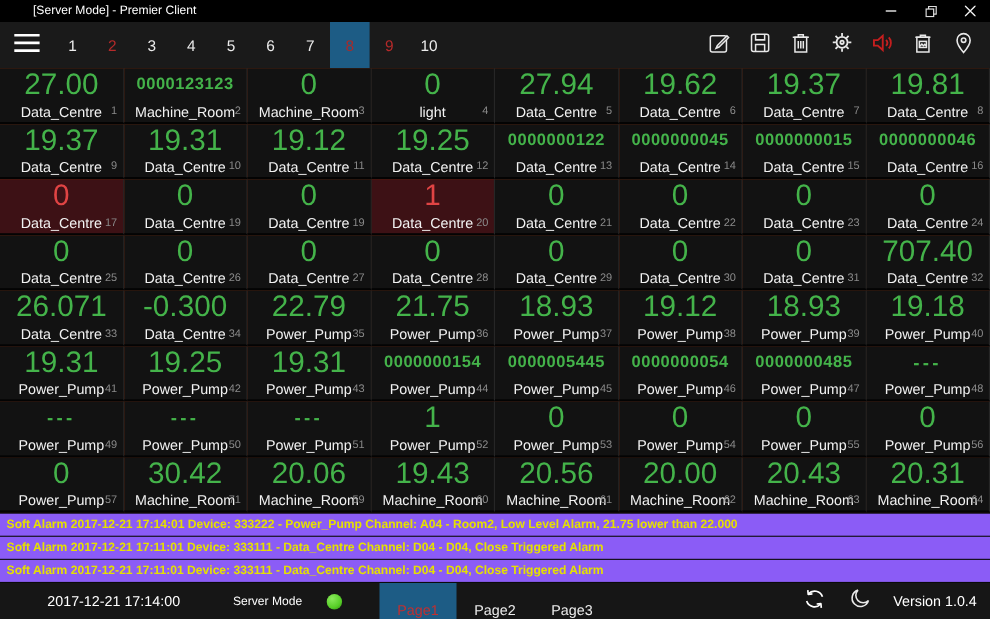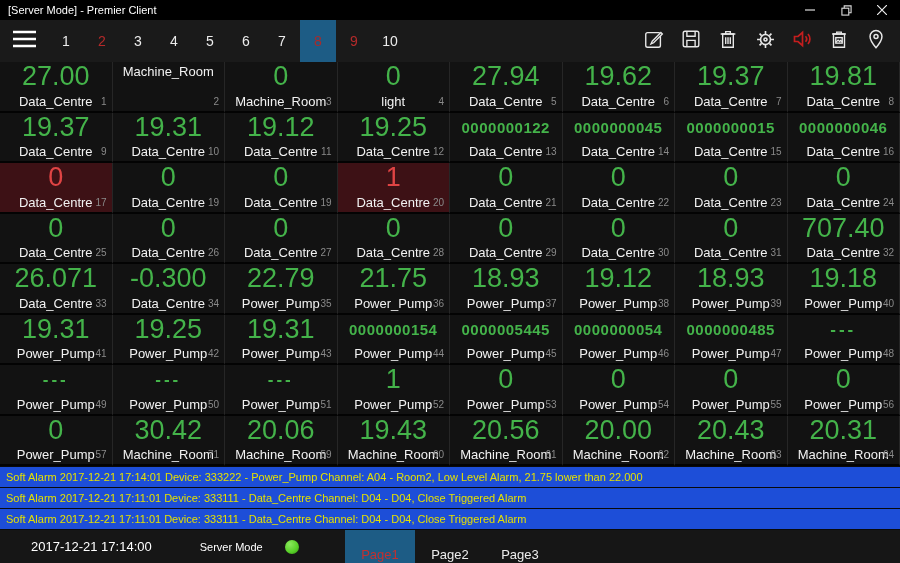--- a/index.html
+++ b/index.html
@@ -1,20 +1,20 @@
 <!DOCTYPE html>
 <html><head>
 <meta charset="utf-8">
 <style>
   * { margin:0; padding:0; box-sizing:border-box; }
   html,body { width:900px; height:563px; overflow:hidden; background:#000;
     font-family:"Liberation Sans", sans-serif; -webkit-font-smoothing:antialiased; }
 
   
-  .titlebar { height:20px; background:#000; display:flex; align-items:center; color:#fff; }
+  .titlebar { height:20px; background:#000; display:flex; align-items:center; color:#fff;padding-left:22px; }
   .titlebar .title { font-size:11px; padding-left:8px; flex:1; }
   .win-btn { width:36px; height:20px; display:flex; align-items:center; justify-content:center; color:#ddd; }
   .win-btn svg { display:block; }
 
   
   .toolbar { height:42px; background:#1a1a1a; display:flex; align-items:stretch; }
   .hamburger { width:48px; display:flex; align-items:center; justify-content:center; }
   #page-tabs { display:flex; }
   .page-tab { width:36px; display:flex; align-items:center; justify-content:center;
     font-size:14px; color:#ececec; }
@@ -31,27 +31,27 @@
   .cell .value.small { font-size:15px; font-weight:600; letter-spacing:.5px; }
   .cell .value.dashes { font-size:17px; font-weight:700; letter-spacing:3px; }
   .cell .meta { height:19px; display:flex; align-items:center; }
   .cell .label { color:#f2f2f2; font-size:13px; }
   .cell .idx { position:absolute; right:5px; bottom:4px; color:#8a8a8a; font-size:10px; }
   .cell.alarm { background:#3d1115; }
   .cell.alarm .value { color:#e04444; }
 
   
   #alarm-list { height:64px; background:#0a0a0a; padding-top:1px; }
-  .alarm-line { height:20px; line-height:20px; margin-bottom:1px; background:#1d4ed8;
-    color:#e5e000; font-size:11px; font-weight:400; padding-left:6px;
+  .alarm-line { height:20px; line-height:20px; margin-bottom:1px; background:#8b5cf6;
+    color:#e5e000; font-size:11px; font-weight:700; padding-left:6px;
     white-space:nowrap; overflow:hidden; }
 
   
   .statusbar { position:relative; height:33px; background:#161616; display:flex; align-items:center; color:#fff; }
-  .datetime { font-size:13px; padding-left:31px; }
+  .datetime { font-size:13px; padding-left:15px;margin-left:28px; }
   .mode { font-size:11px; margin-left:48px; }
   .dot { width:14px; height:14px; border-radius:50%; margin-left:22px;
     background:radial-gradient(circle at 35% 30%, #8ae95c, #57cf27 60%, #2e8a12); }
   #status-tabs { position:absolute; left:345px; top:0; height:33px; display:flex; }
   .status-tab { width:70px; height:48px; display:flex; align-items:center; justify-content:center;
     font-size:13px; color:#ececec; }
   .status-tab.active { background:#1d5c85; color:#c23030; }
   .status-right { margin-left:auto; display:flex; align-items:center; gap:18px; padding-right:12px; }
   .version { font-size:13px; }
 </style>
@@ -171,20 +171,21 @@
 
 <div id="grid">
     <div class="cell">
       <div class="value">27.00</div>
       <div class="meta">
         <span class="label">Data_Centre</span>
       </div>
       <span class="idx">1</span>
     </div>
     <div class="cell">
+      <div class="value small">0000123123</div>
       <div class="meta">
         <span class="label">Machine_Room</span>
       </div>
       <span class="idx">2</span>
     </div>
     <div class="cell">
       <div class="value">0</div>
       <div class="meta">
         <span class="label">Machine_Room</span>
       </div>
@@ -627,13 +628,33 @@
 
 <div class="statusbar">
   <span class="datetime">2017-12-21 17:14:00</span>
   <span class="mode">Server Mode</span>
   <span class="dot"></span>
   <div id="status-tabs">
       <div class="status-tab active">Page1</div>
       <div class="status-tab">Page2</div>
       <div class="status-tab">Page3</div>
     </div>
+  <div class="status-right">
+    <span class="tb-icon">
+      <span>
+        <svg width="23" height="23" viewBox="0 0 24 24" fill="none" stroke="#fff" stroke-width="1.6">
+          <path d="M19.5 10A7.8 7.8 0 0 0 6.2 7.2"></path>
+          <path d="M5.6 3.6l.4 4 4-.4" stroke-linejoin="round"></path>
+          <path d="M4.5 14a7.8 7.8 0 0 0 13.3 2.8"></path>
+          <path d="M18.4 20.4l-.4-4-4 .4" stroke-linejoin="round"></path>
+        </svg>
+      </span>
+    </span>
+    <span class="tb-icon">
+      <span>
+        <svg width="22" height="22" viewBox="0 0 24 24" fill="none" stroke="#e8e8e8" stroke-width="1.6">
+          <path d="M20.2 14.2A8.3 8.3 0 1 1 9.8 3.8a6.8 6.8 0 0 0 10.4 10.4z"></path>
+        </svg>
+      </span>
+    </span>
+    <span class="version">Version 1.0.4</span>
+  </div>
 </div>
 
 </body></html>

